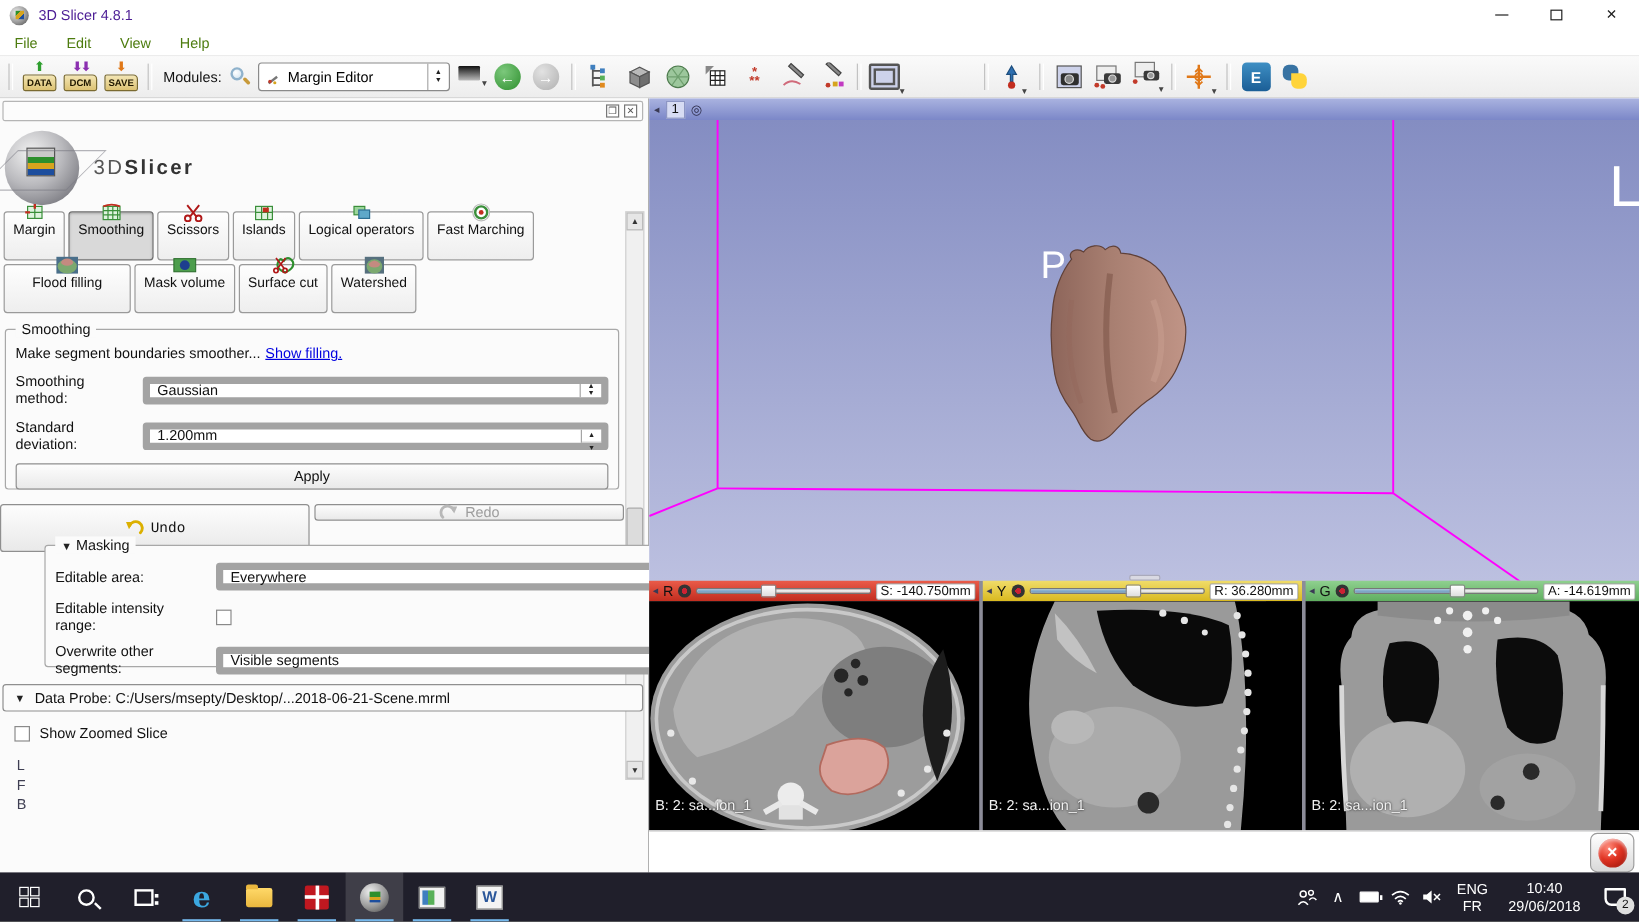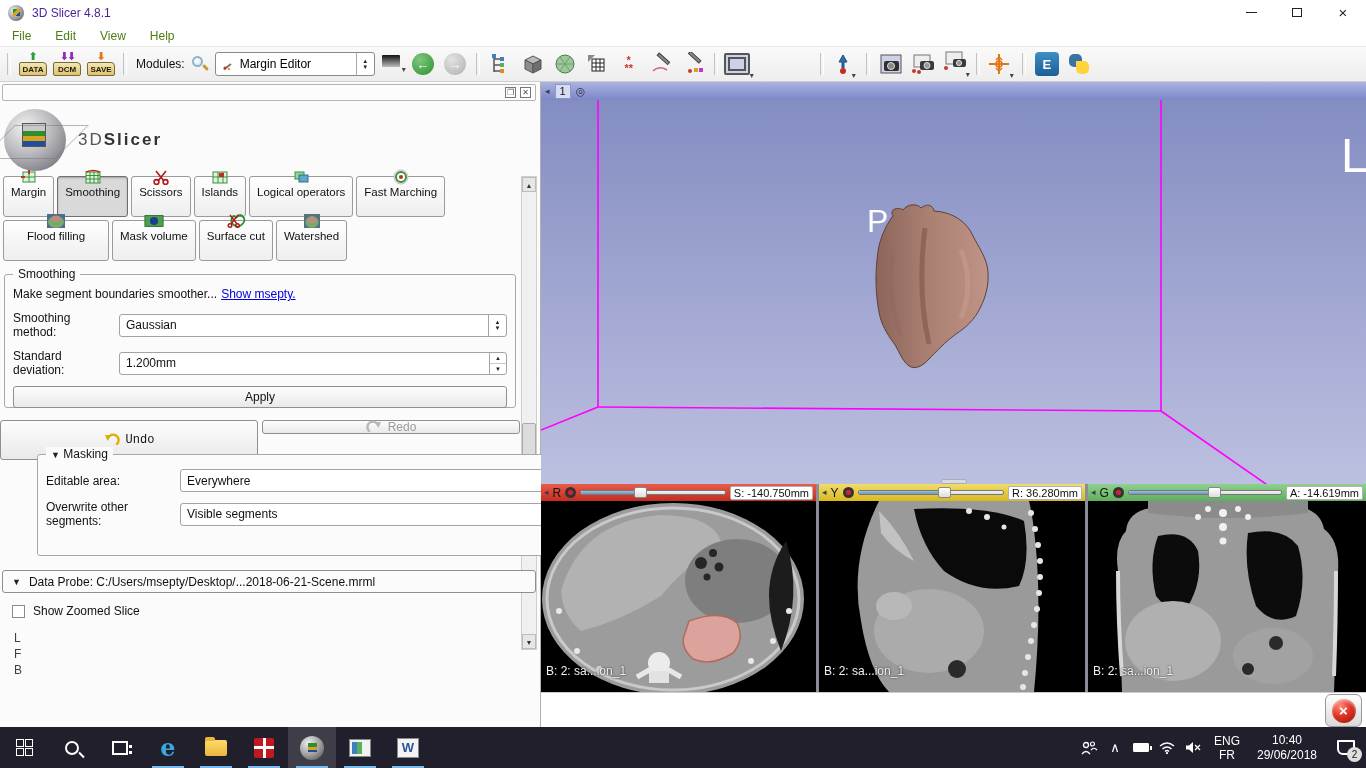--- a/index.html
+++ b/index.html
@@ -98,21 +98,21 @@
     border:1px solid #cfcfcf; }
   .v-scroll .arr { position:absolute; left:0; width:14px; height:15px; background:#e6e6e6; color:#333;
     font-size:7px; text-align:center; line-height:15px; border:1px solid #bbb; }
   .v-scroll .thumb { position:absolute; left:0; top:246px; width:14px; height:80px; background:#dcdcdc;
     border:1px solid #aaa; border-radius:2px; }
   .v-scroll .thumb::after { content:"≡"; display:block; text-align:center; color:#888; font-size:10px; margin-top:32px; }
 
   .group { position:absolute; border:1px solid #a8a8a8; border-radius:3px; background:#fbfbfb; }
   .group-title { position:absolute; top:-8px; left:8px; background:#fbfbfb; padding:0 5px; font-size:12px; }
   .row { display:flex; align-items:center; }
-  .combo { height:23px; border:1px solid #a3a3a3; border-radius:3px; background:#fff; display:flex;
+  .combo { height:23px; border:6px solid #a3a3a3; border-radius:3px; background:#fff; display:flex;
     align-items:center; padding-left:6px; font-size:12px; flex:1; }
   .spin-tri { margin-left:auto; width:18px; height:100%; border-left:1px solid #a5a5a5; display:flex;
     flex-direction:column; align-items:center; justify-content:center; font-size:6px; line-height:6px; color:#222; }
   .spinbox-btns { margin-left:auto; width:17px; height:100%; border-left:1px solid #a5a5a5; display:flex;
     flex-direction:column; }
   .spinbox-btns span { flex:1; font-size:6px; line-height:10px; text-align:center; color:#222; border-bottom:1px solid #ccc; }
   .spinbox-btns span:last-child { border-bottom:none; }
   .btn { border:1px solid #8f8f8f; border-radius:3px; background:linear-gradient(#fdfdfd,#e9e9e9);
     display:flex; align-items:center; justify-content:center; font-size:12px; }
   .link { color:#0000e0; text-decoration:underline; }
@@ -501,21 +501,21 @@
       <span class="arr" style="top:0">▲</span>
       <span class="thumb"></span>
       <span class="arr" style="bottom:0">▼</span>
     </div>
 
     <div class="group" style="left:4px; top:192px; width:512px; height:134px;">
       <span class="group-title">Smoothing</span>
       <div class="row" style="margin:12px 8px 0;">
         <span>Make segment boundaries smoother...</span>
         <span style="width:4px"></span>
-        <span class="link">Show msepty.</span>
+        <span class="link">Show filling.</span>
       </div>
       <div class="row" style="margin:10px 8px 0; gap:6px;">
         <span style="width:100px">Smoothing method:</span>
         <div class="combo">
           <span>Gaussian</span>
           <span class="spin-tri">
               <span>▲</span>
               <span>▼</span>
             </span>
         </div>
@@ -555,20 +555,24 @@
       <span class="group-title"><span class="tri">▼</span> <span>Masking</span></span>
       <div class="row" style="margin:14px 8px 0; gap:6px;">
         <span style="width:128px">Editable area:</span>
         <div class="combo">
           <span>Everywhere</span>
           <span class="spin-tri">
               <span>▲</span>
               <span>▼</span>
             </span>
         </div>
+      </div>
+      <div class="row" style="margin:8px 8px 0; gap:6px;">
+        <span style="width:128px">Editable intensity range:</span>
+        <span class="checkbox"></span>
       </div>
       <div class="row" style="margin:8px 8px 0; gap:6px;">
         <span style="width:128px">Overwrite other segments:</span>
         <div class="combo">
           <span>Visible segments</span>
           <span class="spin-tri">
               <span>▲</span>
               <span>▼</span>
             </span>
         </div>

